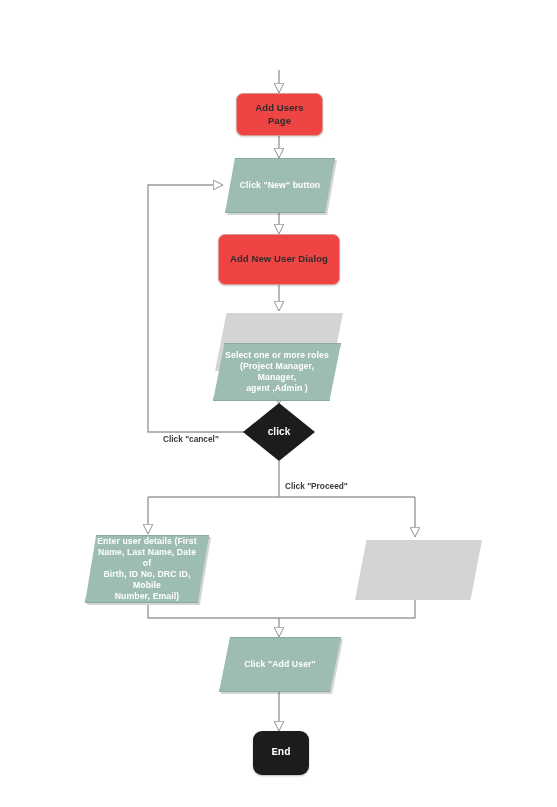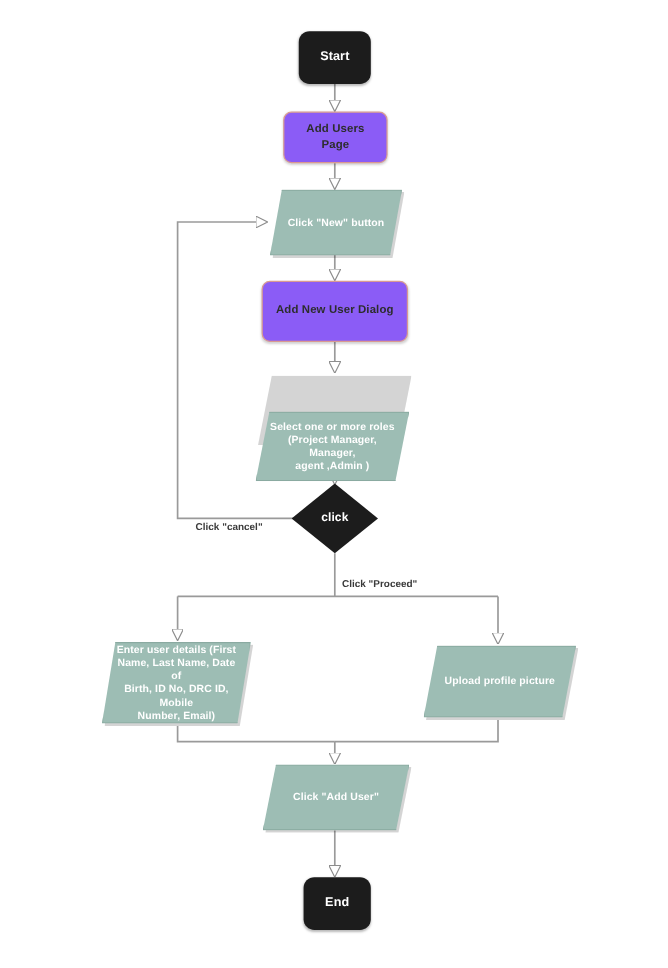--- a/index.html
+++ b/index.html
@@ -45,21 +45,21 @@
   .n-terminator {
     background: #1c1c1c;
     border-radius: 9px;
     color: #ffffff;
     font-size: 10.5px;
     box-shadow: 0 1px 2px rgba(0,0,0,0.28);
   }
 
   
   .n-process {
-    background: #8b5cf6;
+    background: #ef4444;
     border: 1px solid #d99a92;
     border-radius: 7px;
     color: #2d2d2d;
     font-size: 9.5px;
     box-shadow: 0 1px 2px rgba(0,0,0,0.18);
   }
 
   
   .n-io {
     background: #9dbdb4;
@@ -158,23 +158,20 @@
       <path d="M 148 605 L 148 618 L 279 618"></path>
 
       <path d="M 415 600 L 415 618 L 279 618"></path>
 
       <path d="M 279 618 L 279 636" marker-end="url(#arrow)"></path>
 
       <path d="M 279 692 L 279 730" marker-end="url(#arrow)"></path>
     </g>
   </svg>
 
-  <div class="node n-terminator" style="left:249px; top:26px; width:60px; height:44px;">
-    <span class="label">Start</span>
-  </div>
 
   <div class="node n-process" style="left:236px; top:93px; width:87px; height:43px;">
     <span class="label">Add Users Page</span>
   </div>
 
   <div class="n-io-shadow" style="left:227px; top:160px; width:110px; height:55px;"></div>
   <div class="node n-io" style="left:225px; top:158px; width:110px; height:55px;">
     <span class="label">Click "New" button</span>
   </div>
 
@@ -198,27 +195,24 @@
 
   <div class="n-io-shadow" style="left:87px; top:537px; width:124px; height:68px;"></div>
   <div class="node n-io" style="left:85px; top:535px; width:124px; height:68px;">
     <span class="label">Enter user details (First
 Name, Last Name, Date of
 Birth, ID No, DRC ID, Mobile
 Number, Email)</span>
   </div>
 
   <div class="n-io-shadow" style="left:355px; top:540px; width:127px; height:60px;"></div>
-  <div class="node n-io" style="left:353px; top:538px; width:127px; height:60px;">
-    <span class="label">Upload profile picture</span>
-  </div>
 
   <div class="n-io-shadow" style="left:221px; top:639px; width:122px; height:55px;"></div>
   <div class="node n-io" style="left:219px; top:637px; width:122px; height:55px;">
     <span class="label">Click "Add User"</span>
   </div>
 
-  <div class="node n-terminator" style="left:253px; top:731px; width:56px; height:44px;">
+  <div class="node n-terminator" style="left:253px; top:731px; width:56px; height:44px;font-family:Liberation Mono, monospace;">
     <span class="label">End</span>
   </div>
 
 
 </div>
 
 </body></html>

